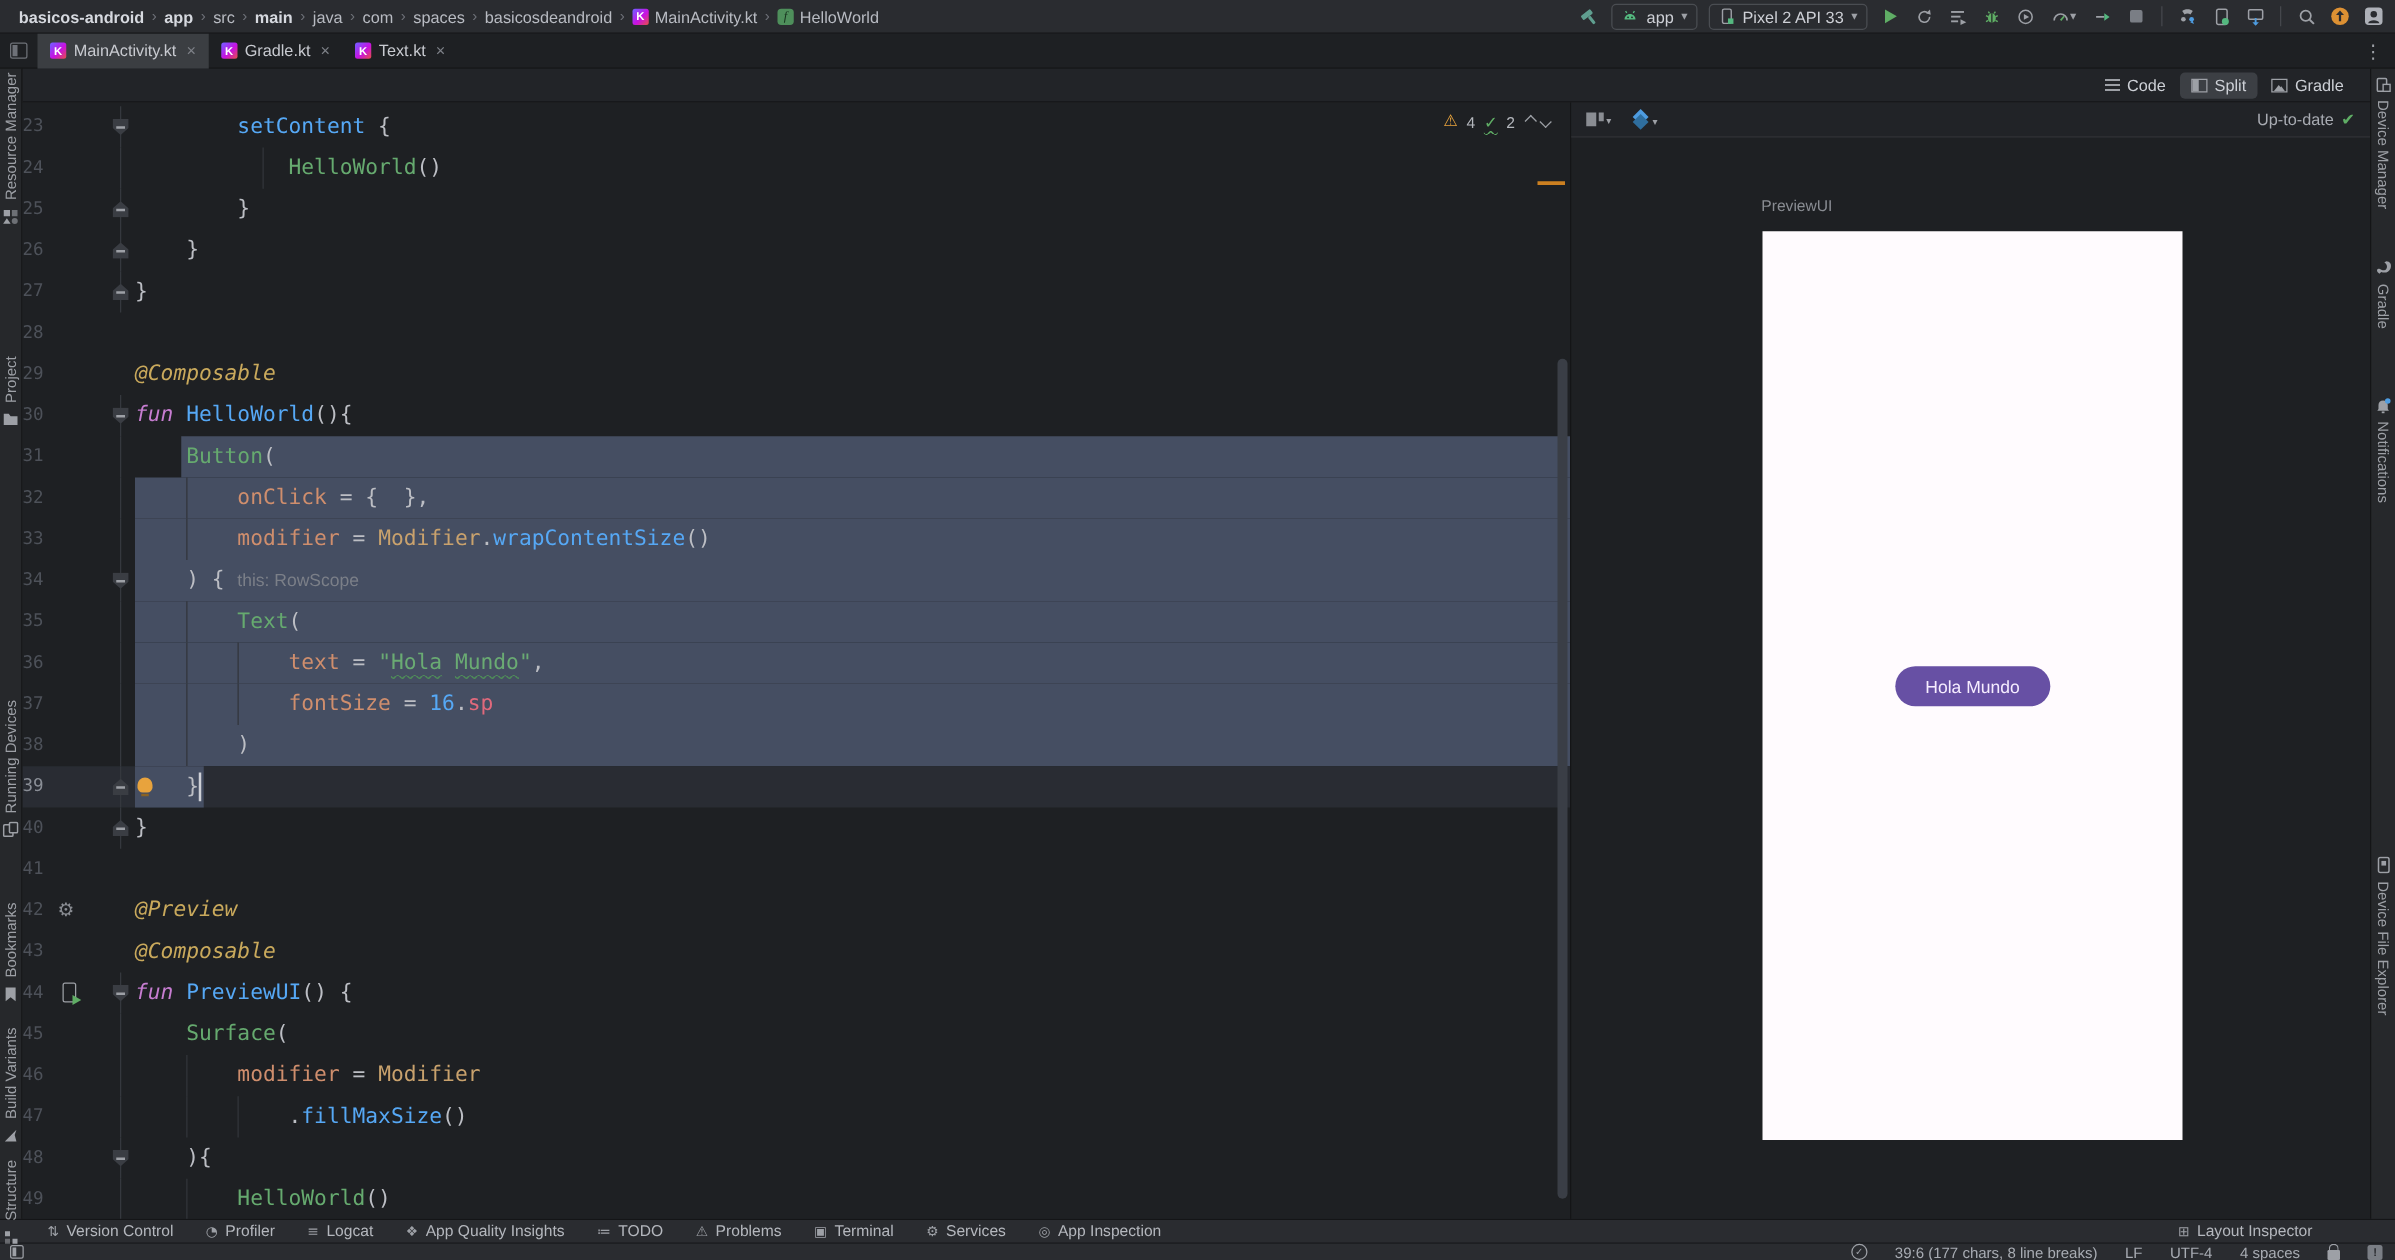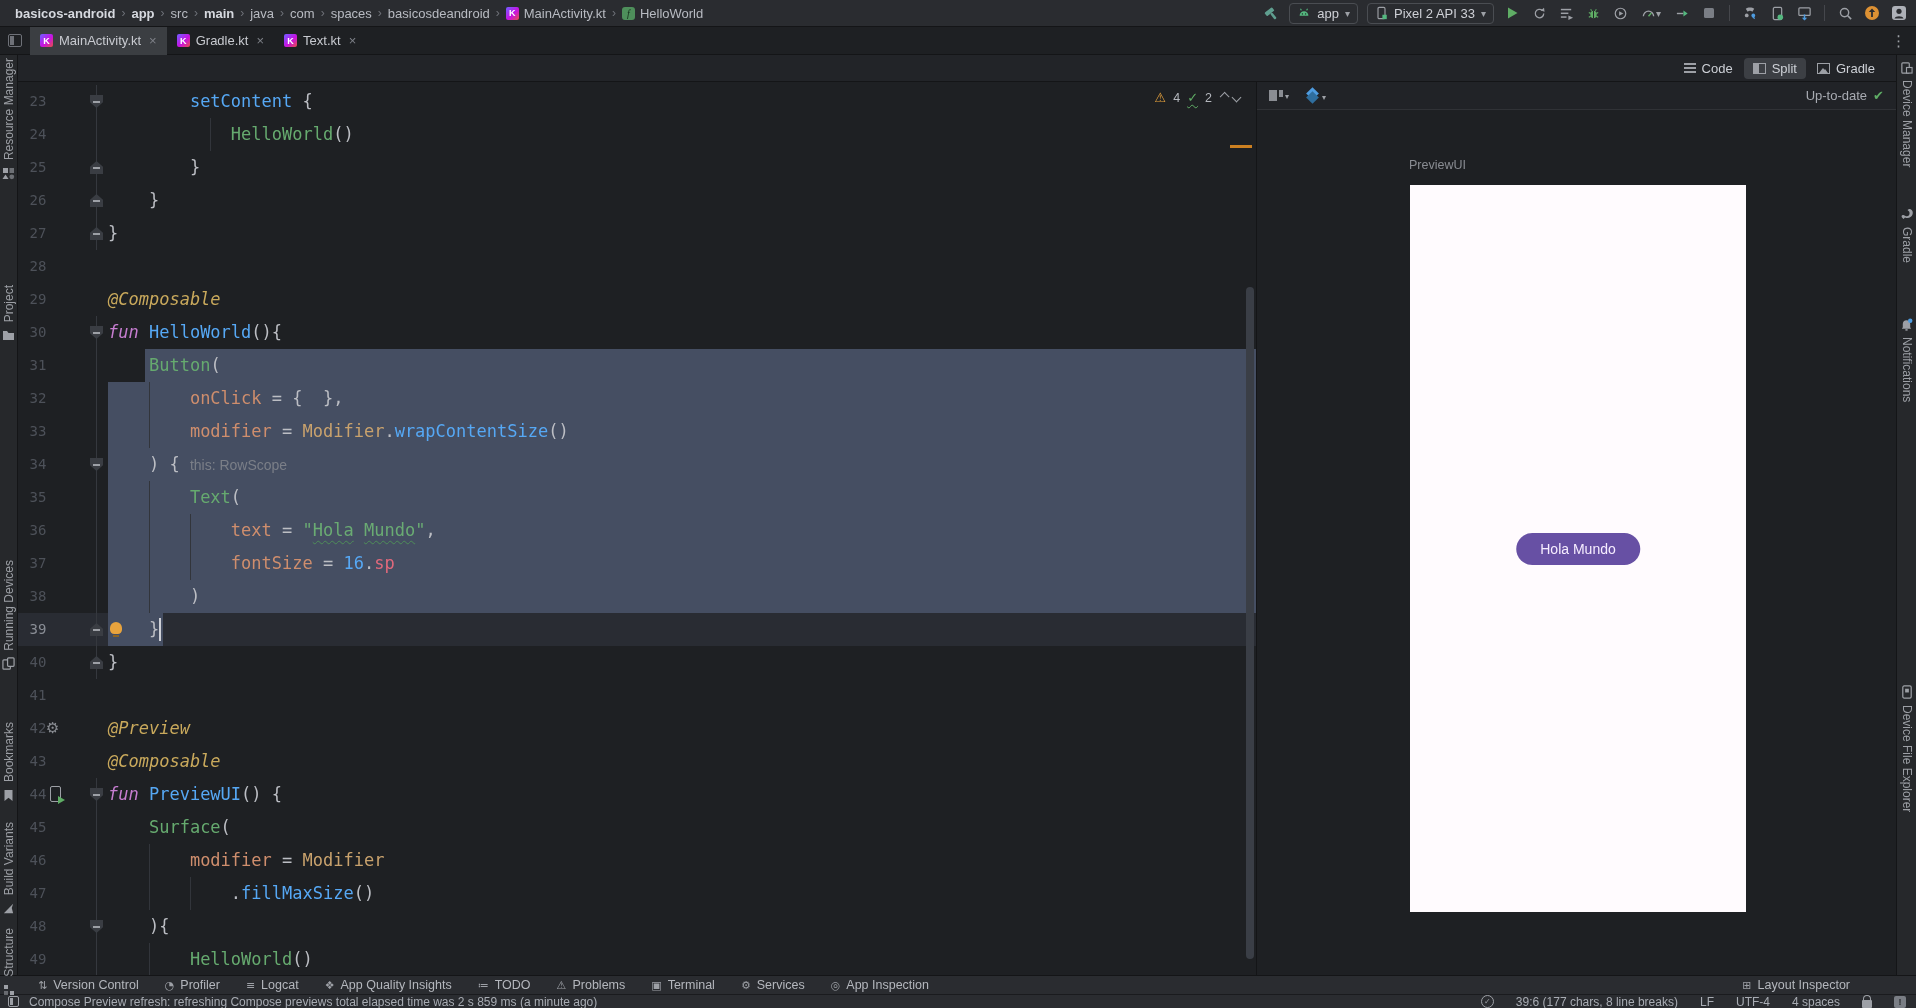--- a/index.html
+++ b/index.html
@@ -56,21 +56,21 @@
     border-right:4px solid transparent; border-bottom:5px solid #9DA0A6; }
   .ic-design::after { content:""; position:absolute; right:1px; bottom:0; border-left:3px solid transparent;
     border-right:3px solid transparent; border-bottom:4px solid #9DA0A6; }
 
   #split { flex:1; display:flex; position:relative; }
 
   
   #editor { width:1238px; background:#1E2023; position:relative; overflow:hidden;
     font-family:"DejaVu Sans Mono","Liberation Mono",monospace; font-size:17px; }
   .row { position:absolute; left:0; right:0; height:33px; }
-  .row .ln { position:absolute; left:0; width:40px; text-align:center; color:#4D5159; font-size:14px;
+  .row .ln { position:absolute; left:0; width:40px; text-align:left; color:#4D5159; font-size:14px;
     font-family:"DejaVu Sans Mono",monospace; line-height:33px; }
   .row.cur .ln { color:#8A8E96; }
   .caretline { position:absolute; left:0; right:0; top:0; bottom:0; background:#292C33; }
   .selbg { position:absolute; top:0; bottom:0; background:#454E62; }
   .guide { position:absolute; top:0; bottom:0; width:1px; background:#32353B; }
   .foldline { position:absolute; left:78px; top:0; bottom:0; width:1px; background:#35383E; }
   .fold { position:absolute; left:72px; top:10px; width:13px; height:13px; background:#3A3D43; }
   .fold::after { content:""; position:absolute; left:3px; right:3px; top:6px; height:1.5px; background:#9DA0A6; }
   .fold.d { clip-path:polygon(0 0,100% 0,100% 55%,50% 100%,0 55%); }
   .fold.u { clip-path:polygon(50% 0,100% 45%,100% 100%,0 100%,0 45%); }
@@ -698,21 +698,20 @@
        <span>Services</span>
      </span>
     <span class="tool-item">
        <span class="tool-glyph">◎</span>
        <span>App Inspection</span>
      </span>
   </div>
 
 <div id="statusbar">
   <span class="win-icon"></span>
-  <span>Compose Preview refresh: refreshing Compose previews total elapsed time was 2 s 859 ms (a minute ago)</span>
   <span id="status-right">
     <span class="ok-circle">✓</span>
     <span>39:6 (177 chars, 8 line breaks)</span>
     <span>LF</span>
     <span>UTF-4</span>
     <span>4 spaces</span>
     <span class="lock-icon"></span>
     <span class="alert-sq">!</span>
   </span>
 </div>

